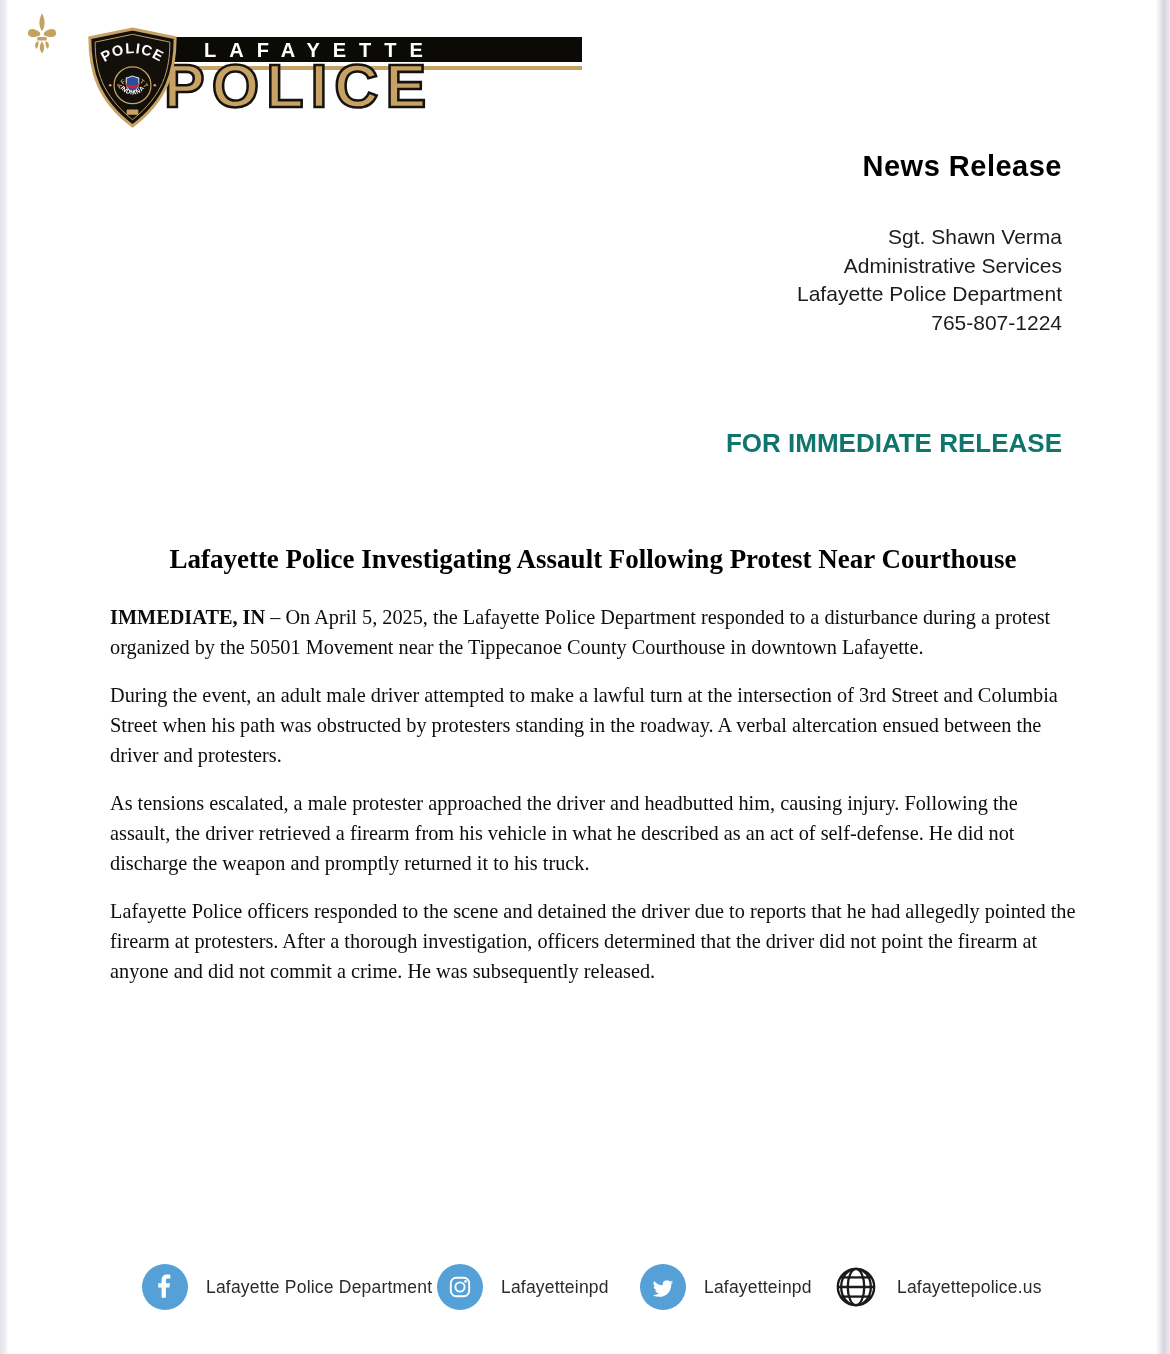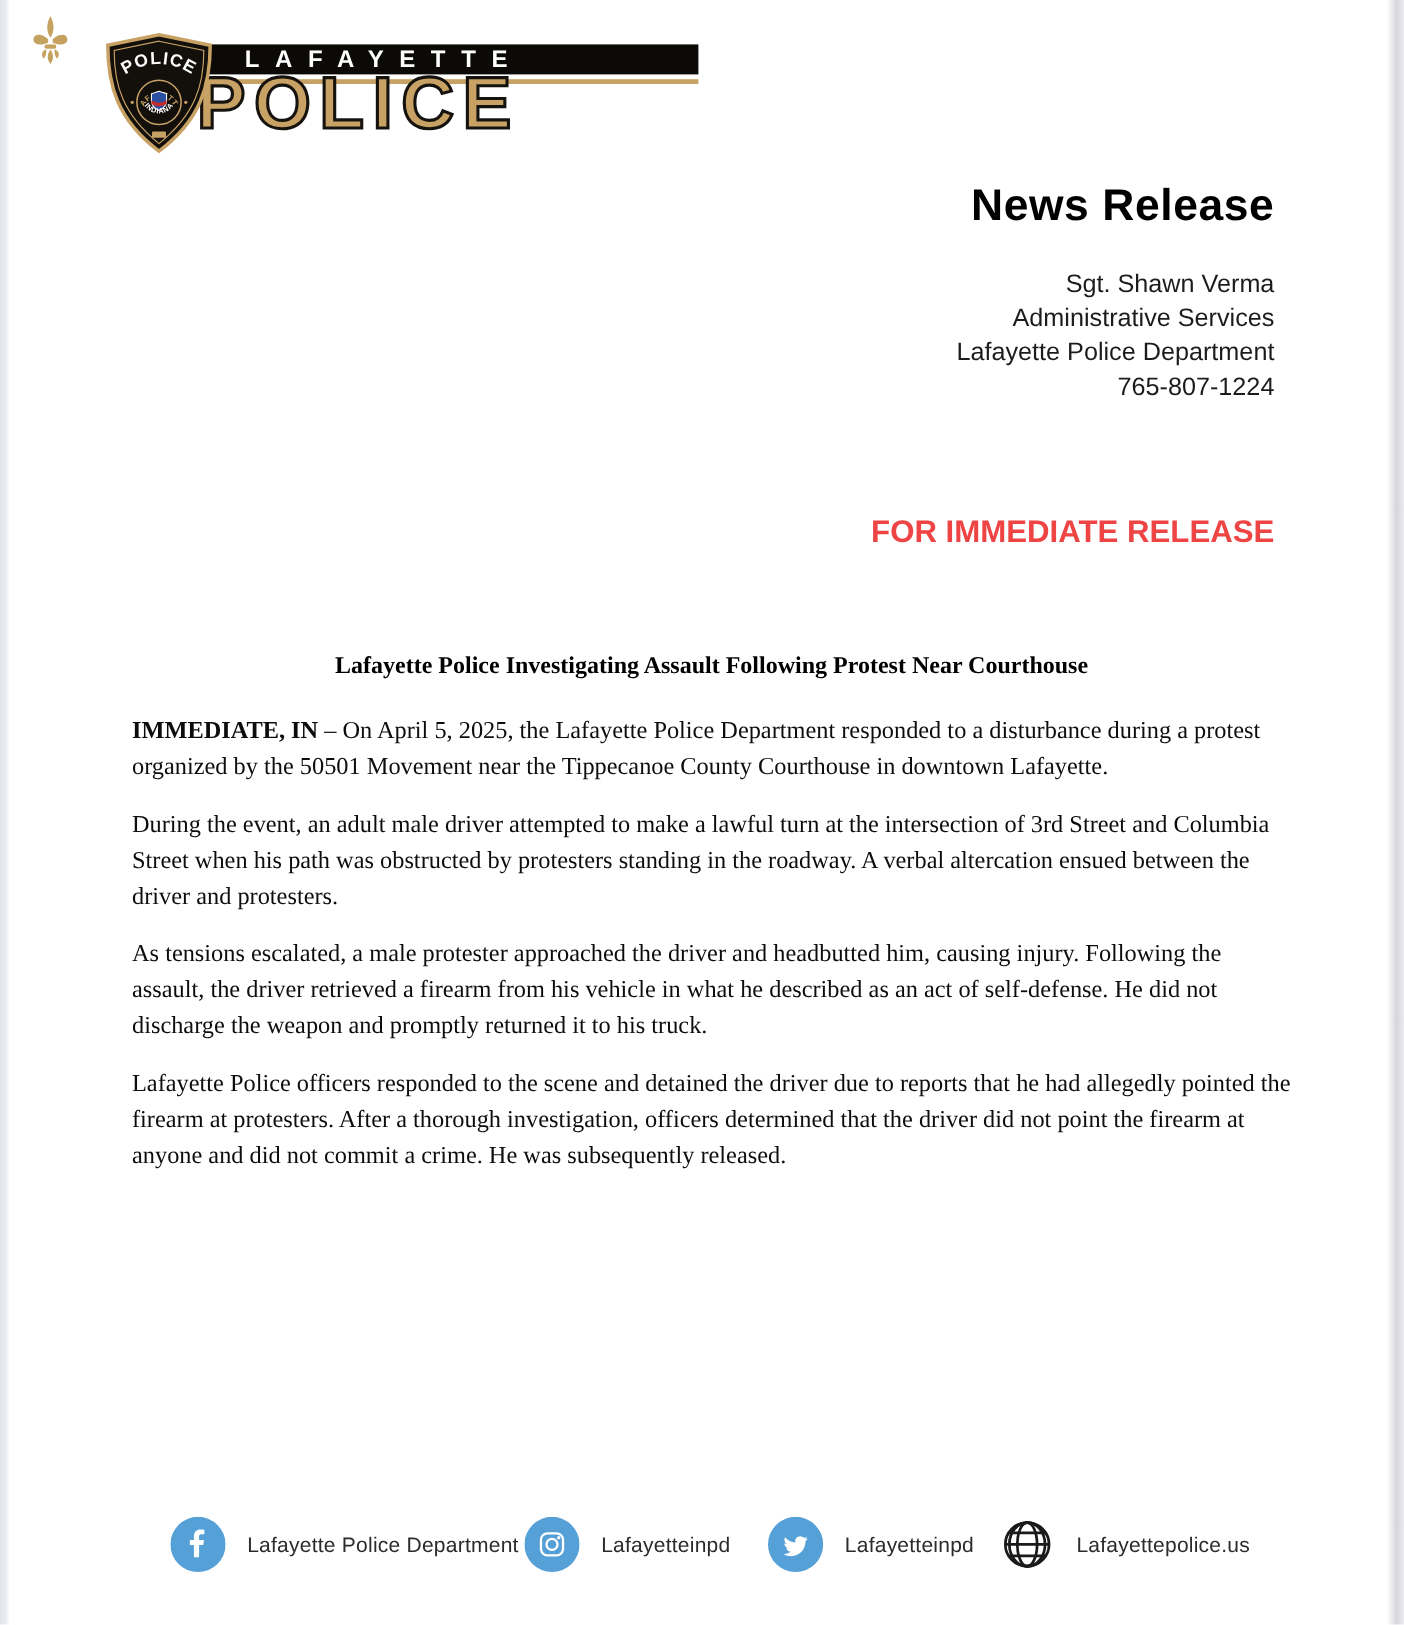--- a/index.html
+++ b/index.html
@@ -25,36 +25,36 @@
   }
   .banner-gold-line{position:absolute;left:104px;top:66px;width:478px;height:4px;background:#c8a264;z-index:1;}
   .banner-police{
     position:absolute;left:164px;top:56px;z-index:2;
     font-weight:900;font-size:61px;line-height:1;letter-spacing:7px;
     color:#c8a264;-webkit-text-stroke:2.6px #16130f;
   }
   
   .news-release{
     position:absolute;top:150px;right:108px;margin:0;
-    font-size:37px;font-weight:bold;color:#000;letter-spacing:.5px;
+    font-size:29px;font-weight:bold;color:#000;letter-spacing:.5px;
   }
   .contact{
     position:absolute;top:223px;right:108px;text-align:right;
     font-size:21px;line-height:28.5px;color:#1c1c1c;
   }
   .contact .email{color:#1b74c8;text-decoration:underline;cursor:pointer;display:block;}
   .release-block{
     position:absolute;top:425px;right:108px;text-align:left;
-    font-size:26px;font-weight:bold;line-height:37px;color:#ef4444;
+    font-size:26px;font-weight:bold;line-height:37px;color:#0f766e;
   }
   .release-block sup{font-size:60%;}
   
   .article{position:absolute;left:110px;top:544px;width:966px;font-family:"Liberation Serif",serif;}
   .art-title{
-    margin:0 0 27px 0;text-align:center;font-size:20px;font-weight:bold;color:#000;
+    margin:0 0 27px 0;text-align:center;font-size:27px;font-weight:bold;color:#000;
   }
   .article p{margin:0 0 18px 0;font-size:20.3px;line-height:30px;color:#0d0d0d;}
   .article p .lead{font-weight:bold;}
   
   .social{position:absolute;top:1262px;left:0;width:1170px;height:52px;}
   .social-item{position:absolute;top:0;display:flex;align-items:center;height:50px;cursor:pointer;}
   .social-item .label{margin-left:18px;font-size:17.5px;color:#2b2b2b;letter-spacing:.2px;}
   .ic-circle{width:46px;height:46px;display:block;}
   .s-fb{left:142px;} .s-ig{left:437px;} .s-tw{left:640px;} .s-web{left:833px;}
 </style>

